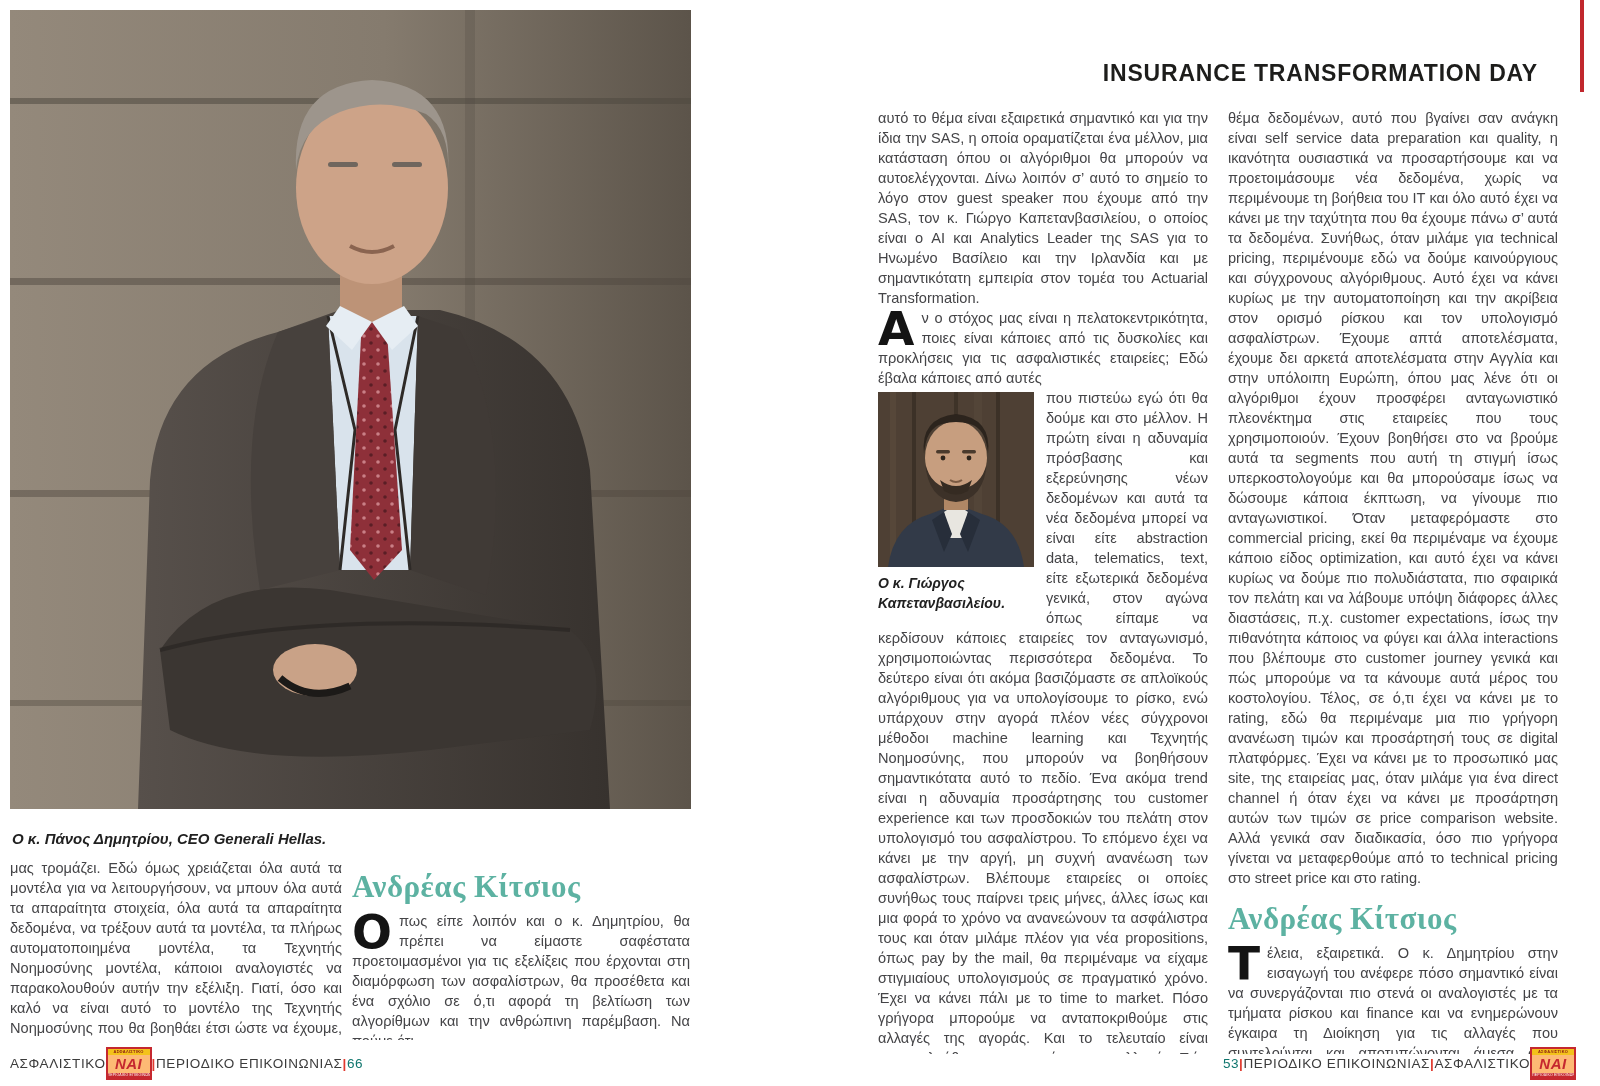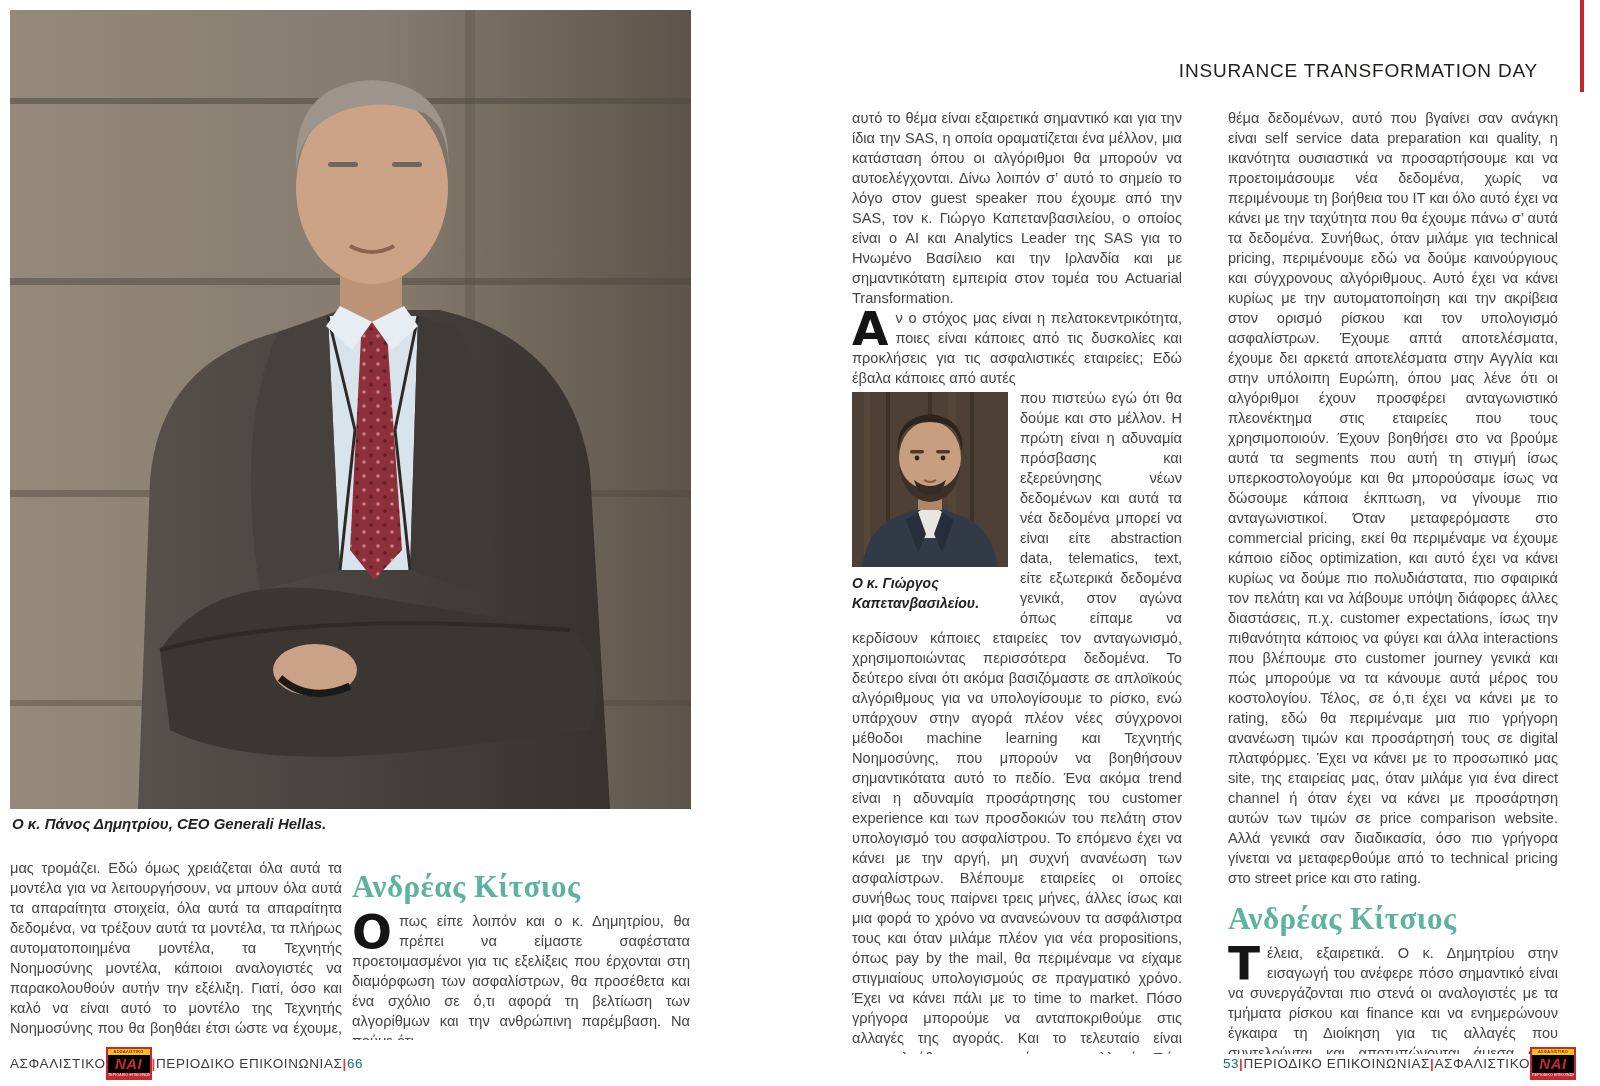--- a/index.html
+++ b/index.html
@@ -14,49 +14,49 @@
   h2.section-heading{
     font-family:"Liberation Serif","DejaVu Serif",serif;
     font-weight:700;font-size:31px;line-height:34px;margin:14px 0 7px 0;
     color:#5db2a2;letter-spacing:0.5px;
   }
   .dropcap{
     float:left;font-family:"DejaVu Sans","Liberation Sans",sans-serif;
     font-weight:900;font-size:47px;line-height:38px;color:#141414;
     padding:2px 7px 0 0;
   }
-  .caption{font-style:italic;font-weight:700;color:#212121;}
+  .caption{font-style:italic;font-weight:700;color:#212121;margin-top:15px;}
   
   .photo-large{position:absolute;left:10px;top:10px;width:681px;height:799px;}
   .caption-left{position:absolute;left:12px;top:814px;width:680px;font-size:15px;line-height:19px;}
   .lcol1{position:absolute;left:10px;top:858px;width:332px;height:182px;overflow:hidden;}
   .lcol2{position:absolute;left:352px;top:858px;width:338px;height:182px;overflow:hidden;}
   .lcol2 .section-heading{margin-top:12px;}
   
   .itd-header{
-    position:absolute;top:60px;right:62px;font-size:19px;font-weight:400;
+    position:absolute;top:60px;right:62px;font-size:23px;font-weight:700;
     letter-spacing:0.8px;color:#1d1d1b;white-space:nowrap;
   }
   .red-bar{position:absolute;left:1580px;top:0;width:4px;height:92px;background:#c1272d;}
-  .rcol1{position:absolute;left:852px;top:108px;width:330px;height:946px;overflow:hidden;}
+  .rcol1{position:absolute;left:878px;top:108px;width:330px;height:946px;overflow:hidden;}
   .rcol2{position:absolute;left:1228px;top:108px;width:330px;height:946px;overflow:hidden;}
   .rcol1 .section-heading{margin-top:10px;}
   .photo-float{float:left;width:156px;margin:4px 12px 11px 0;}
   .photo-float svg{display:block;width:156px;height:175px;}
   .photo-float .caption{display:block;font-size:14px;line-height:20px;margin-top:6px;text-align:left;}
   
   .footer{position:absolute;top:1047px;display:flex;align-items:center;gap:0;
     font-size:13.5px;letter-spacing:0.6px;color:#3c3c3c;}
   .footer-left{left:10px;}
   .footer-right{right:24px;}
   .footer .sep{color:#e0392e;font-weight:700;}
   .footer .pageno{color:#0f766e;}
   
   .nai-logo{
-    width:46px;height:33px;background:#000000;border:2px solid #c5282f;
+    width:46px;height:33px;background:#fdba74;border:2px solid #c5282f;
     box-sizing:border-box;display:flex;flex-direction:column;overflow:hidden;flex:0 0 auto;
   }
   .nai-top{background:#f3c21b;color:#8a1d15;font-size:4px;line-height:6px;text-align:center;
     font-weight:700;letter-spacing:0.3px;white-space:nowrap;}
   .nai-main{flex:1;display:flex;align-items:center;justify-content:center;
     color:#c5282f;font-weight:900;font-style:italic;font-size:15px;line-height:15px;letter-spacing:0.5px;}
   .nai-bottom{background:#c5282f;color:#ffffff;font-size:3.5px;line-height:5.5px;text-align:center;
     letter-spacing:0.2px;white-space:nowrap;}
   svg{display:block;}
 </style>

